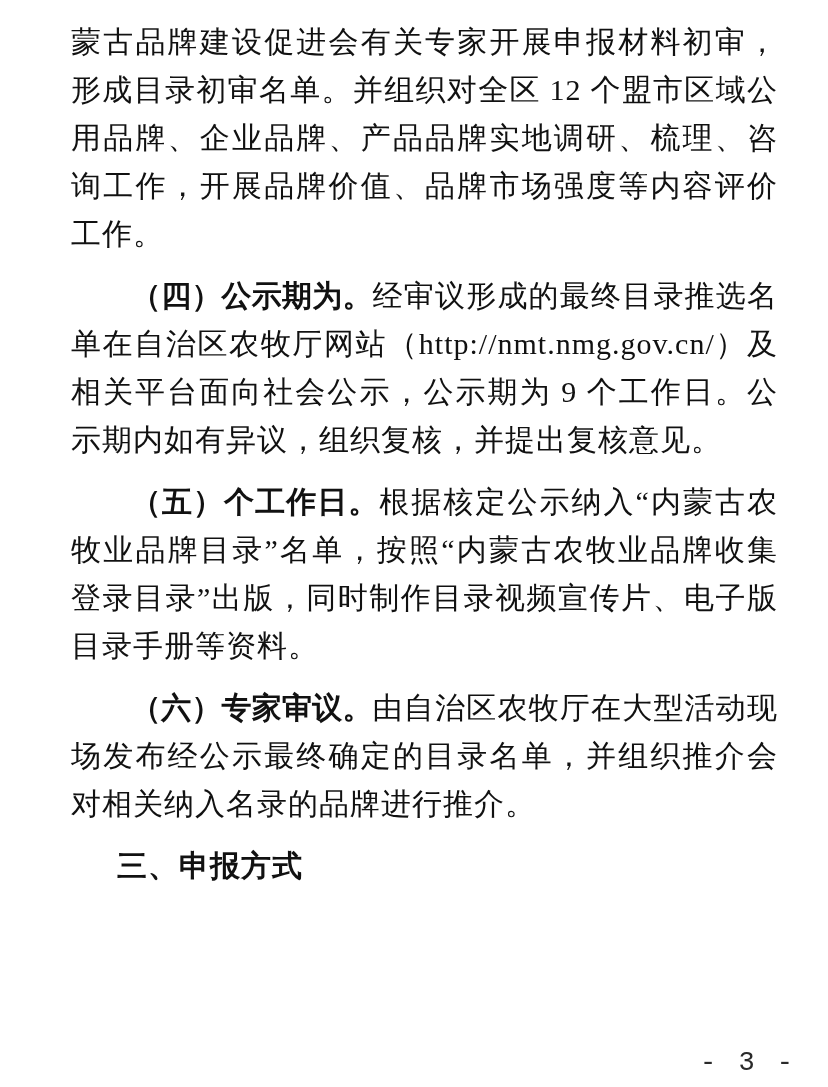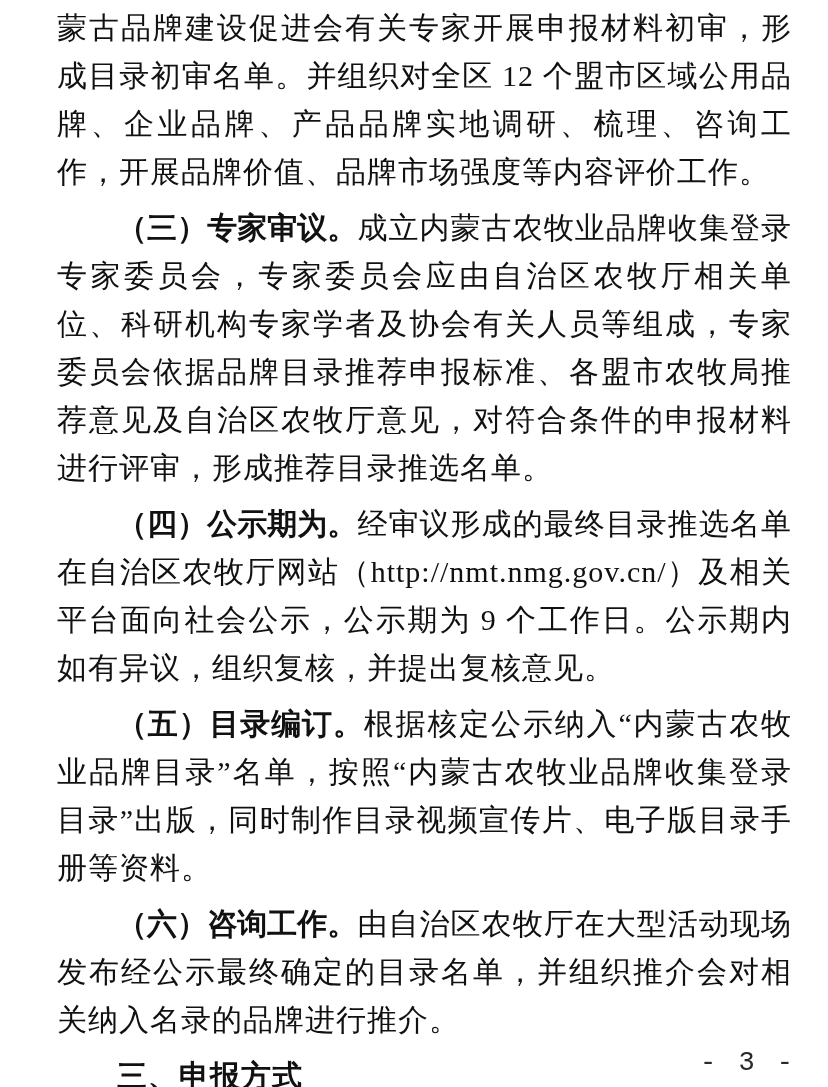--- a/index.html
+++ b/index.html
@@ -15,21 +15,21 @@
     color: #111111;
     font-family: "Liberation Serif", "DejaVu Serif", serif;
   }
   .page {
     position: absolute;
     top: 4px;
     left: 57px;
     right: 36px;
   }
   p.para {
-    margin: 0;
+    margin: 14px;
     font-size: 30px;
     line-height: 48px;
     text-align: justify;
     letter-spacing: 1px;
   }
   p.para + p.para {
     margin-top: 8px;
   }
   p.indent {
     text-indent: 2em;
@@ -60,25 +60,24 @@
     white-space: pre;
   }
 </style>
 </head>
 <body>
 
 <div class="page">
 
   <p class="para"><span>蒙古品牌建设促进会有关专家开展申报材料初审，形成目录初审名单。并组织对全区 12 个盟市区域公用品牌、企业品牌、产品品牌实地调研、梳理、咨询工作，开展品牌价值、品牌市场强度等内容评价工作。</span></p>
 
-  <p class="para indent"><span class="lead">（三）专家审议。</span><span>成立内蒙古农牧业品牌收集登录专家委员会，专家委员会应由自治区农牧厅相关单位、科研机构专家学者及协会有关人员等组成，专家委员会依据品牌目录推荐申报标准、各盟市农牧局推荐意见及自治区农牧厅意见，对符合条件的申报材料进行评审，形成推荐目录推选名单。</span></p>
 
   <p class="para indent"><span class="lead">（四）公示期为。</span><span>经审议形成的最终目录推选名单在自治区农牧厅网站（http://nmt.nmg.gov.cn/）及相关平台面向社会公示，公示期为 9 个工作日。公示期内如有异议，组织复核，并提出复核意见。</span></p>
 
-  <p class="para indent"><span class="lead">（五）目录编订。</span><span>根据核定公示纳入“内蒙古农牧业品牌目录”名单，按照“内蒙古农牧业品牌收集登录目录”出版，同时制作目录视频宣传片、电子版目录手册等资料。</span></p>
+  <p class="para indent"><span class="lead">（五）个工作日。</span><span>根据核定公示纳入“内蒙古农牧业品牌目录”名单，按照“内蒙古农牧业品牌收集登录目录”出版，同时制作目录视频宣传片、电子版目录手册等资料。</span></p>
 
-  <p class="para indent"><span class="lead">（六）咨询工作。</span><span>由自治区农牧厅在大型活动现场发布经公示最终确定的目录名单，并组织推介会对相关纳入名录的品牌进行推介。</span></p>
+  <p class="para indent"><span class="lead">（六）专家审议。</span><span>由自治区农牧厅在大型活动现场发布经公示最终确定的目录名单，并组织推介会对相关纳入名录的品牌进行推介。</span></p>
 
   <h2 class="section-heading">三、申报方式</h2>
 
 </div>
 
 <div class="page-number">- 3 -</div>
 
 </body></html>

